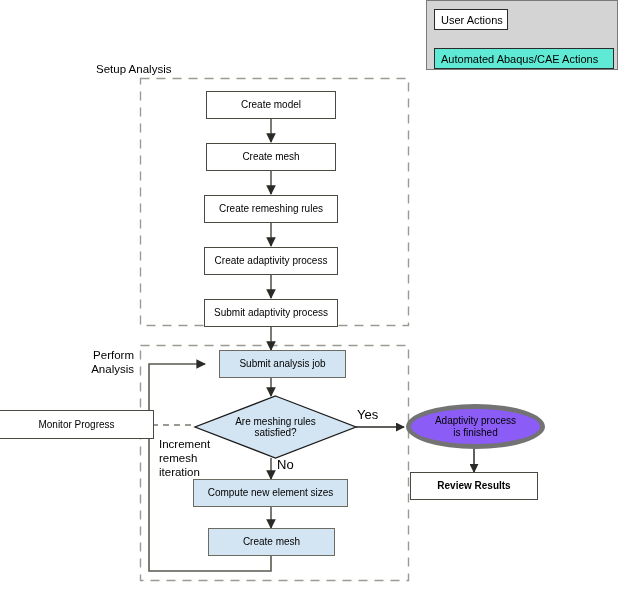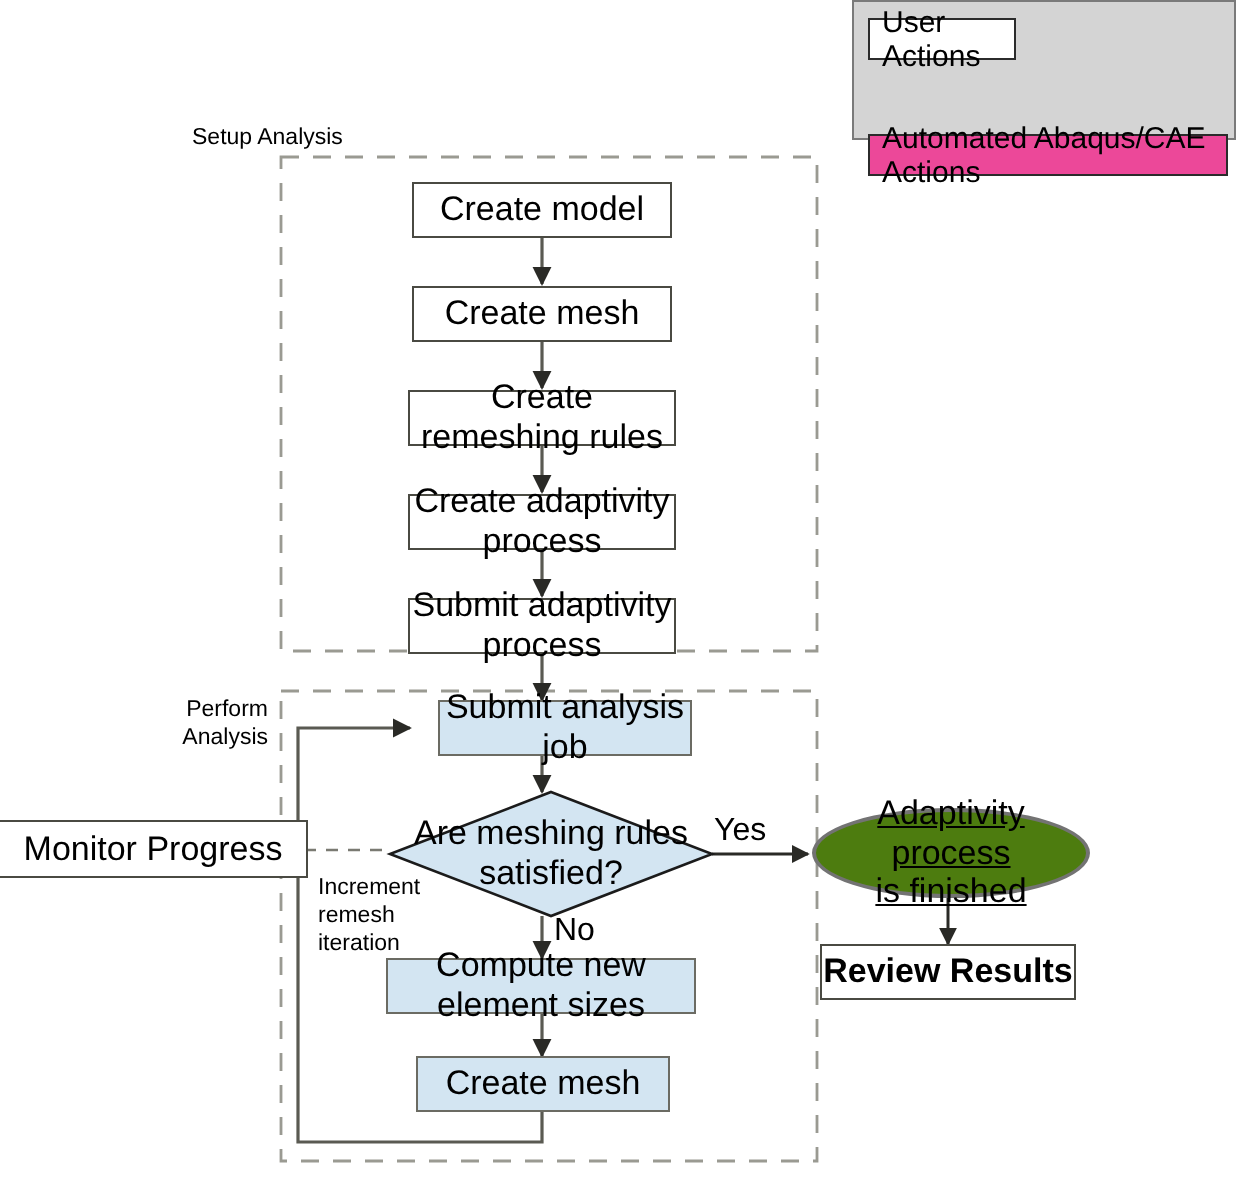--- a/index.html
+++ b/index.html
@@ -23,38 +23,37 @@
     height: 595px;
     overflow: visible;
   }
   .node {
     position: absolute;
     box-sizing: border-box;
     display: flex;
     align-items: center;
     justify-content: center;
     text-align: center;
-    font-size: 17px;
+    font-size: 10px;
     color: #000000;
     line-height: 1.15;
     z-index: 5;
   }
   .node.user {
     background: #ffffff;
     border: 1px solid #4a4a42;
   }
   .node.auto {
     background: #d3e5f2;
     border: 1px solid #6b6b63;
   }
   .node.ellipse {
-    background: #4d7c0f;
-    border: 2px solid #737373;
+    background: #8b5cf6;
+    border: 5px solid #737373;
     border-radius: 50%;
-    text-decoration: underline;
   }
   .node.diamond-wrap {
     background: transparent;
     border: none;
   }
   .plain-label {
     position: absolute;
     font-size: 11.5px;
     color: #000000;
     line-height: 1.22;
@@ -68,35 +67,34 @@
     border: 1px solid #7a7a7a;
     z-index: 8;
   }
   .legend-item {
     position: absolute;
     box-sizing: border-box;
     display: flex;
     align-items: center;
     justify-content: flex-start;
     padding-left: 6px;
-    font-size: 15px;
+    font-size: 11px;
     color: #000000;
   }
   .legend-item.user {
     background: #ffffff;
     border: 1px solid #2b2b2b;
   }
   .legend-item.auto {
-    background: #ec4899;
+    background: #5eead4;
     border: 1px solid #2b2b2b;
-    margin-top: 19px;
   }
   .edge-label {
     position: absolute;
-    font-size: 16px;
+    font-size: 13px;
     color: #000000;
     z-index: 6;
   }
 </style>
 </head>
 <body>
 
 <div id="canvas">
 
   <svg class="layer" viewBox="0 0 618 595" xmlns="http://www.w3.org/2000/svg">

